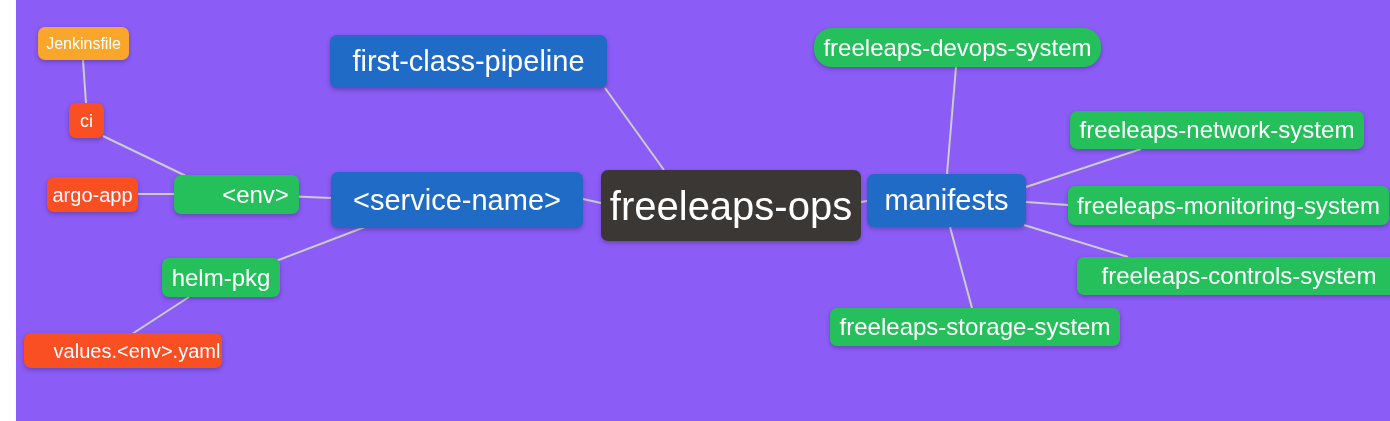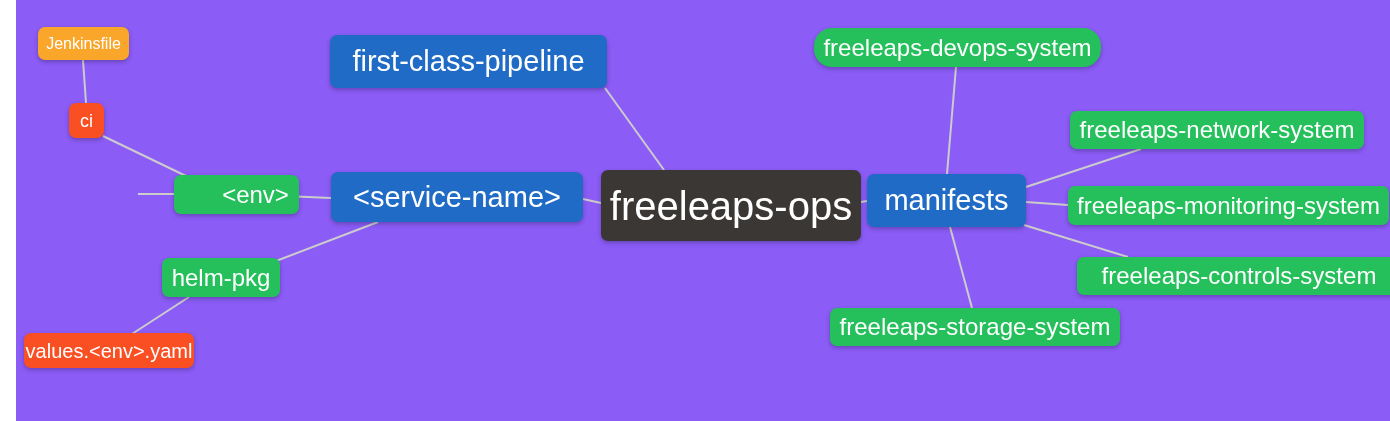--- a/index.html
+++ b/index.html
@@ -51,25 +51,26 @@
       <line x1="845" y1="202" x2="851" y2="201" stroke="#cccccc" stroke-width="2"></line>
       <line x1="931" y1="174" x2="940" y2="67" stroke="#cccccc" stroke-width="2"></line>
       <line x1="1010" y1="187" x2="1125" y2="149" stroke="#cccccc" stroke-width="2"></line>
       <line x1="1010" y1="202" x2="1052" y2="205" stroke="#cccccc" stroke-width="2"></line>
       <line x1="1008" y1="225" x2="1112" y2="257" stroke="#cccccc" stroke-width="2"></line>
       <line x1="934" y1="227" x2="956" y2="308" stroke="#cccccc" stroke-width="2"></line>
     </svg>
 
   <div class="node" style="left: 22px; top: 27px; width: 91px; height: 33px; background: rgb(249, 166, 42); color: rgb(255, 255, 255); font-size: 16px;">Jenkinsfile</div>
   <div class="node" style="left: 53px; top: 103px; width: 35px; height: 35px; background: rgb(250, 78, 35); color: rgb(255, 255, 255); font-size: 18px;">ci</div>
+  <div class="node" style="left: 31px; top: 177px; width: 91px; height: 35px; background: rgb(250, 78, 35); color: rgb(255, 255, 255); font-size: 20px;">argo-app</div>
   <div class="node" style="left: 158px; top: 175px; width: 87px; height: 39px; background: rgb(37, 192, 92); color: rgb(255, 255, 255); font-size: 24px; padding-left: 38px;">&lt;env&gt;</div>
   <div class="node" style="left: 146px; top: 258px; width: 118px; height: 39px; background: rgb(37, 192, 92); color: rgb(255, 255, 255); font-size: 24px;">helm-pkg</div>
-  <div class="node" style="left: 8px; top: 333px; width: 170px; height: 35px; background: rgb(250, 78, 35); color: rgb(255, 255, 255); font-size: 20px;">values.&lt;env&gt;.yaml</div>
+  <div class="node" style="left: 8px; top: 333px; width: 170px; height: 35px; background: rgb(250, 78, 35); color: rgb(255, 255, 255); font-size: 20px; padding-left: 28px;">values.&lt;env&gt;.yaml</div>
   <div class="node" style="left: 314px; top: 35px; width: 277px; height: 53px; background: rgb(31, 107, 197); color: rgb(255, 255, 255); font-size: 29px;">first-class-pipeline</div>
-  <div class="node" style="left: 315px; top: 172px; width: 252px; height: 50px; background: rgb(31, 107, 197); color: rgb(255, 255, 255); font-size: 29px;">&lt;service-name&gt;</div>
+  <div class="node" style="left: 315px; top: 172px; width: 252px; height: 56px; background: rgb(31, 107, 197); color: rgb(255, 255, 255); font-size: 29px;">&lt;service-name&gt;</div>
   <div class="node" style="left: 585px; top: 170px; width: 260px; height: 71px; background: rgb(59, 55, 52); color: rgb(255, 255, 255); font-size: 40px;">freeleaps-ops</div>
   <div class="node" style="left: 851px; top: 174px; width: 159px; height: 53px; background: rgb(31, 107, 197); color: rgb(255, 255, 255); font-size: 29px;">manifests</div>
   <div class="node" style="left: 798px; top: 28px; width: 287px; height: 39px; background: rgb(37, 192, 92); color: rgb(255, 255, 255); font-size: 24px; border-radius: 18px;">freeleaps-devops-system</div>
   <div class="node" style="left: 1052px; top: 186px; width: 321px; height: 39px; background: rgb(37, 192, 92); color: rgb(255, 255, 255); font-size: 24px;">freeleaps-monitoring-system</div>
   <div class="node" style="left: 1054px; top: 111px; width: 294px; height: 38px; background: rgb(37, 192, 92); color: rgb(255, 255, 255); font-size: 24px;">freeleaps-network-system</div>
   <div class="node" style="left: 1061px; top: 257px; width: 324px; height: 38px; background: rgb(37, 192, 92); color: rgb(255, 255, 255); font-size: 24px;">freeleaps-controls-system</div>
   <div class="node" style="left: 814px; top: 308px; width: 290px; height: 38px; background: rgb(37, 192, 92); color: rgb(255, 255, 255); font-size: 24px;">freeleaps-storage-system</div>
 </div>
 
 </body></html>

